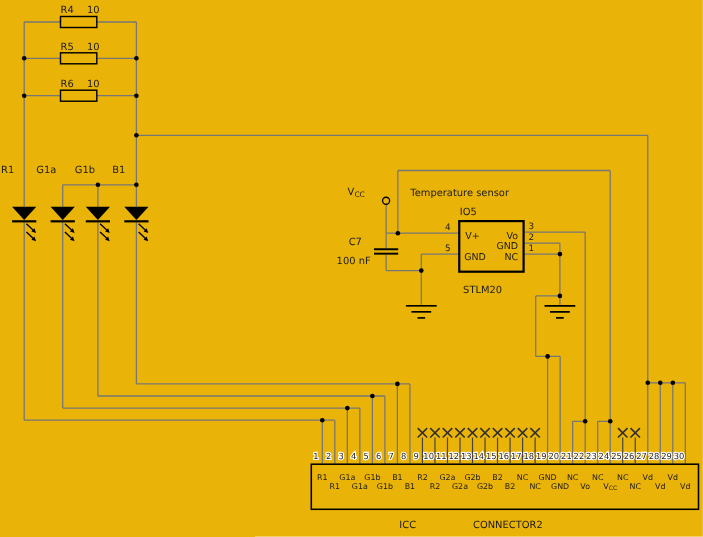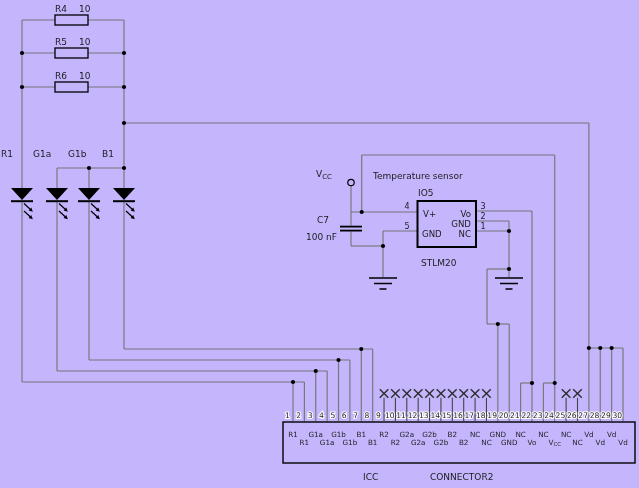--- a/index.html
+++ b/index.html
@@ -1,16 +1,16 @@
 <!DOCTYPE html>
 <html><head>
 <meta charset="utf-8">
 <style>
   html,body{margin:0;padding:0;background:#ffffff;}
-  .canvas{position:relative;width:639px;height:488px;background:#c4b5fd;overflow:hidden;text-align:center;}
+  .canvas{position:relative;width:639px;height:488px;background:#eab308;overflow:hidden;text-align:center;}
   svg{display:block;font-family:"DejaVu Sans","Liberation Sans",sans-serif;}
   text{fill:#1c1c1c;}
   .lbl{font-size:9px;}
   .pin-num-ic{font-size:8px;}
   .box-txt{font-size:8.6px;}
   .sub{font-size:6.8px;}
   .comp{stroke:#000000;fill:none;}
   .pin-num{font-size:7.6px;paint-order:stroke;stroke:#ffffff;stroke-width:2px;}
   .pin-label{font-size:7.2px;}
 </style>

